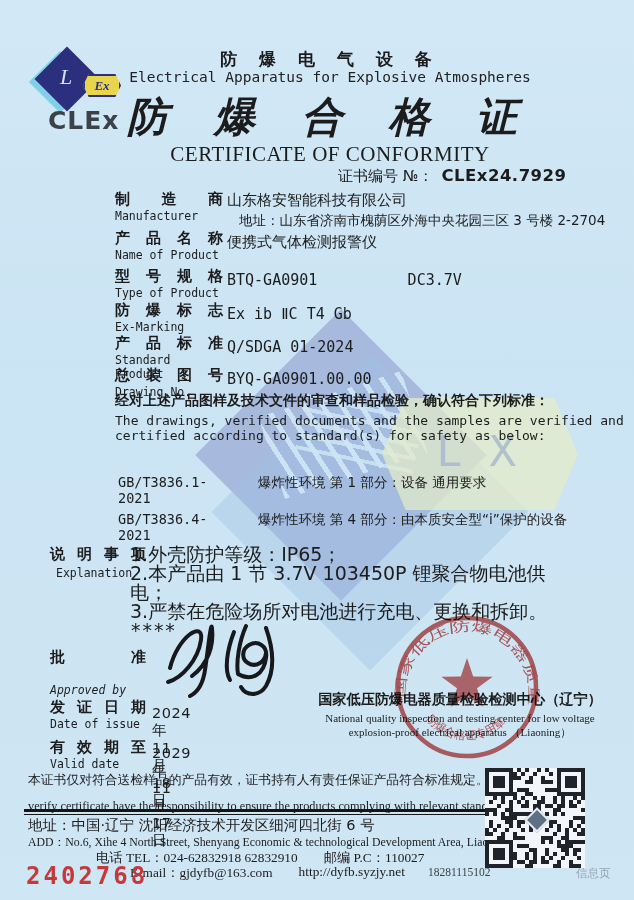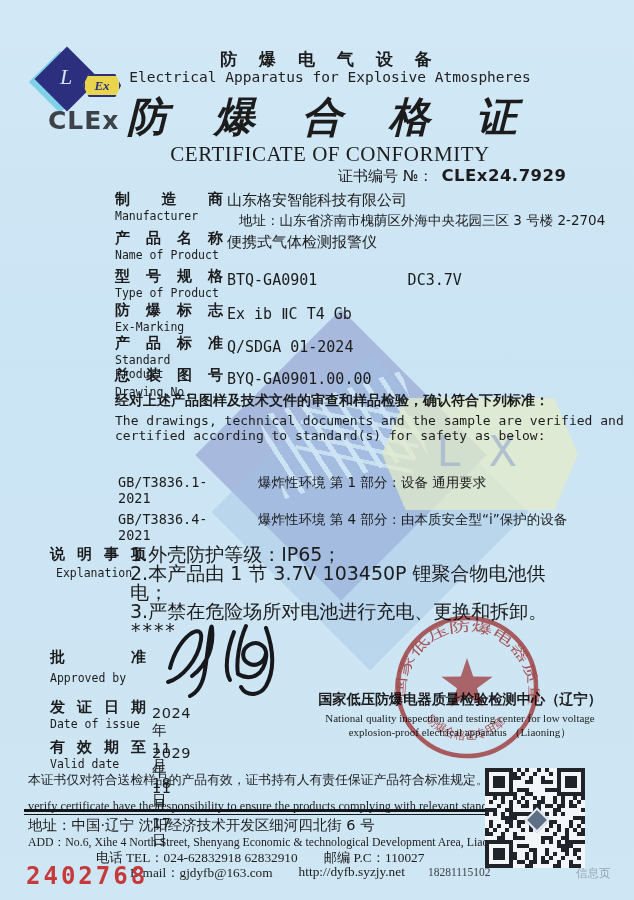--- a/index.html
+++ b/index.html
@@ -183,21 +183,21 @@
   <div class="abs z1" style="left:115px;top:366px;">
     <div class="flabel" style="position:absolute;left:0;top:0;">
       <span class="lcn">总 装 图 号</span>
       <span class="len">Drawing No.</span>
     </div>
     <div class="fval mono" style="position:absolute;left:112px;top:4px;">BYQ-GA0901.00.00</div>
   </div>
 
   <div class="abs z1" style="left:115px;top:392px;">
     <div class="stmt-cn">经对上述产品图样及技术文件的审查和样品检验，确认符合下列标准：</div>
-    <div class="stmt-en" style="margin-top:3px;">The drawings, technical documents and the sample are verified and</div>
+    <div class="stmt-en" style="margin-top:3px;">The drawings, verified documents and the samples are verified and</div>
     <div class="stmt-en">certified according to standard(s) for safety as below:</div>
   </div>
 
   <div class="abs z1" style="left:118px;top:474px;">
     <div class="std-row">
       <span class="std-code">GB/T3836.1-2021</span>
       <span>爆炸性环境 第 1 部分：设备 通用要求</span>
     </div>
     <div class="std-row" style="margin-top:5px;">
       <span class="std-code">GB/T3836.4-2021</span>
@@ -214,21 +214,21 @@
       <div>1.外壳防护等级：IP65；</div>
       <div>2.本产品由 1 节 3.7V 103450P 锂聚合物电池供电；</div>
       <div>3.严禁在危险场所对电池进行充电、更换和拆卸。</div>
       <div class="mono">****</div>
     </div>
   </div>
 
   <div class="abs z1" style="left:50px;top:648px;">
     <div class="slabel">
       <span class="lcn">批 准</span>
-      <span class="len" style="margin-top:4px;">Approved by</span>
+      <span class="len" style="margin-top:16px;font-style:italic;">Approved by</span>
     </div>
   </div>
   <div class="abs sig z1" style="left:158px;top:608px;">
     <span class="visually-hidden">刘畅</span>
     <svg width="150" height="95" viewBox="0 0 150 95">
       <path d="M12,60 C20,28 46,12 43,32 C40,52 24,70 10,74"></path>
       <path d="M34,68 C50,56 56,38 54,20 C53,12 50,42 47,62 C45,76 40,84 32,88"></path>
       <path d="M76,24 C69,42 66,62 72,72"></path>
       <path d="M88,18 C81,34 78,54 80,66 C94,74 106,66 108,50 C110,38 100,32 91,37 C84,41 83,51 90,55 C98,60 107,54 108,45"></path>
       <path d="M108,20 C115,40 117,62 108,78 C101,89 88,88 83,79"></path>

